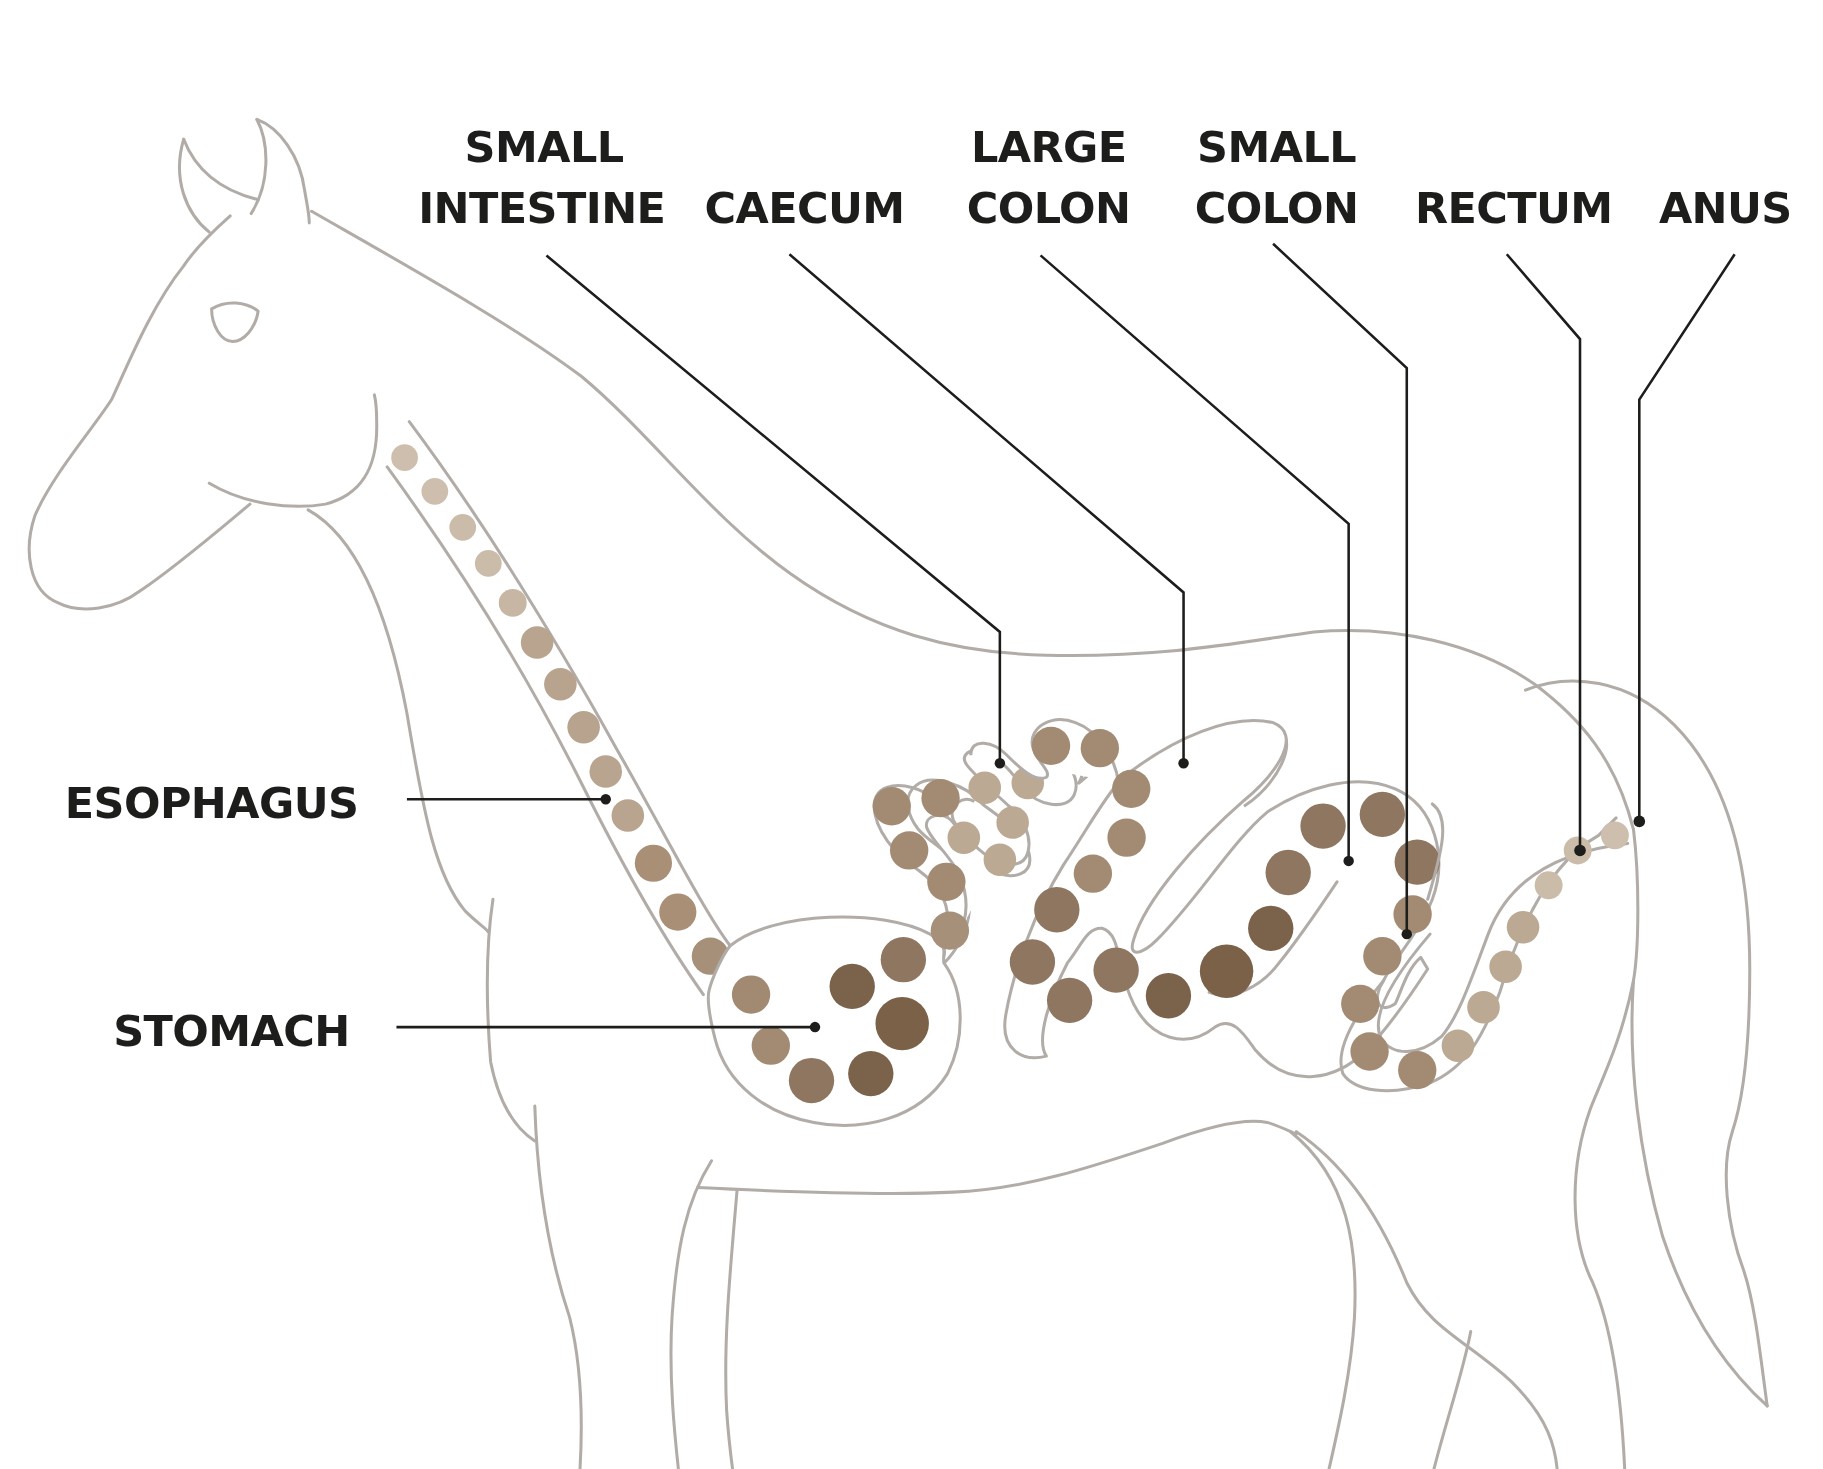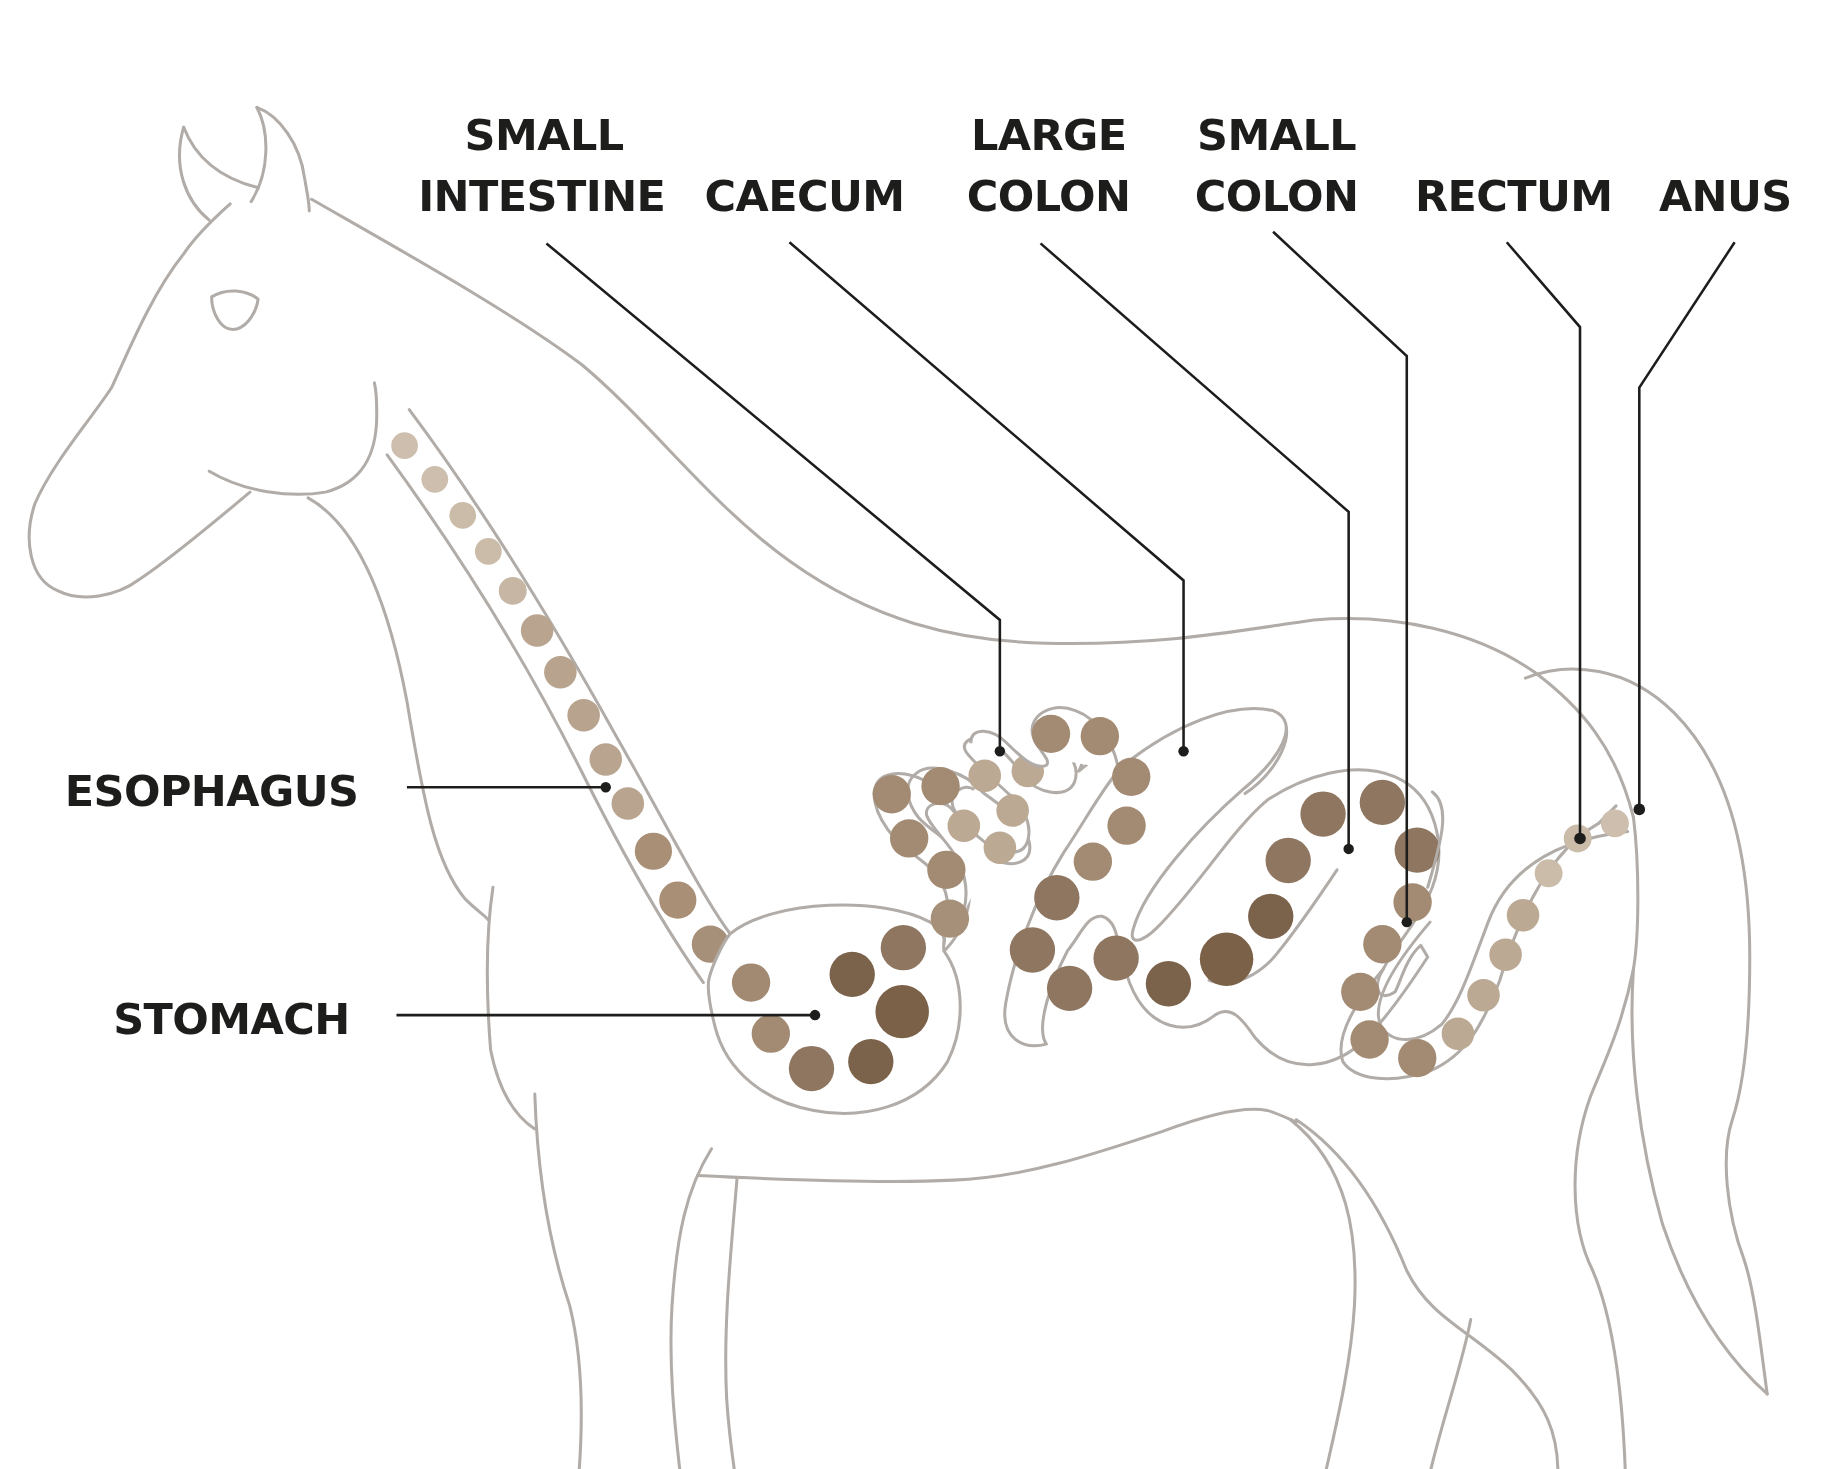--- a/index.html
+++ b/index.html
@@ -1,17 +1,17 @@
 <!DOCTYPE html>
 <html><head>
   <meta charset="utf-8">
   <style>
     html, body { margin: 0; padding: 0; background: #ffffff; }
     body { width: 1823px; height: 1469px; overflow: hidden; position: relative; }
-    #stage { position: absolute; left: 0; top: 4px; width: 1823px; height: 1222px; }
+    #stage { position: absolute; left: 0; top: 16px; width: 1823px; height: 1222px; }
     svg { display: block; }
     .outline { fill: none; stroke: #b1aca7; stroke-width: 2.6; stroke-linecap: round; stroke-linejoin: round; }
     .organ { fill: #ffffff; stroke: #b1aca7; stroke-width: 2.6; stroke-linejoin: round; }
     .leader { fill: none; stroke: #1d1d1b; stroke-width: 2.2; stroke-linejoin: miter; }
     .leader-dot { fill: #1d1d1b; }
     .label { font-family: "DejaVu Sans", sans-serif; font-weight: bold; font-size: 37px; fill: #1d1d1b; letter-spacing: -0.5px; }
   </style>
 </head>
 <body>
 

